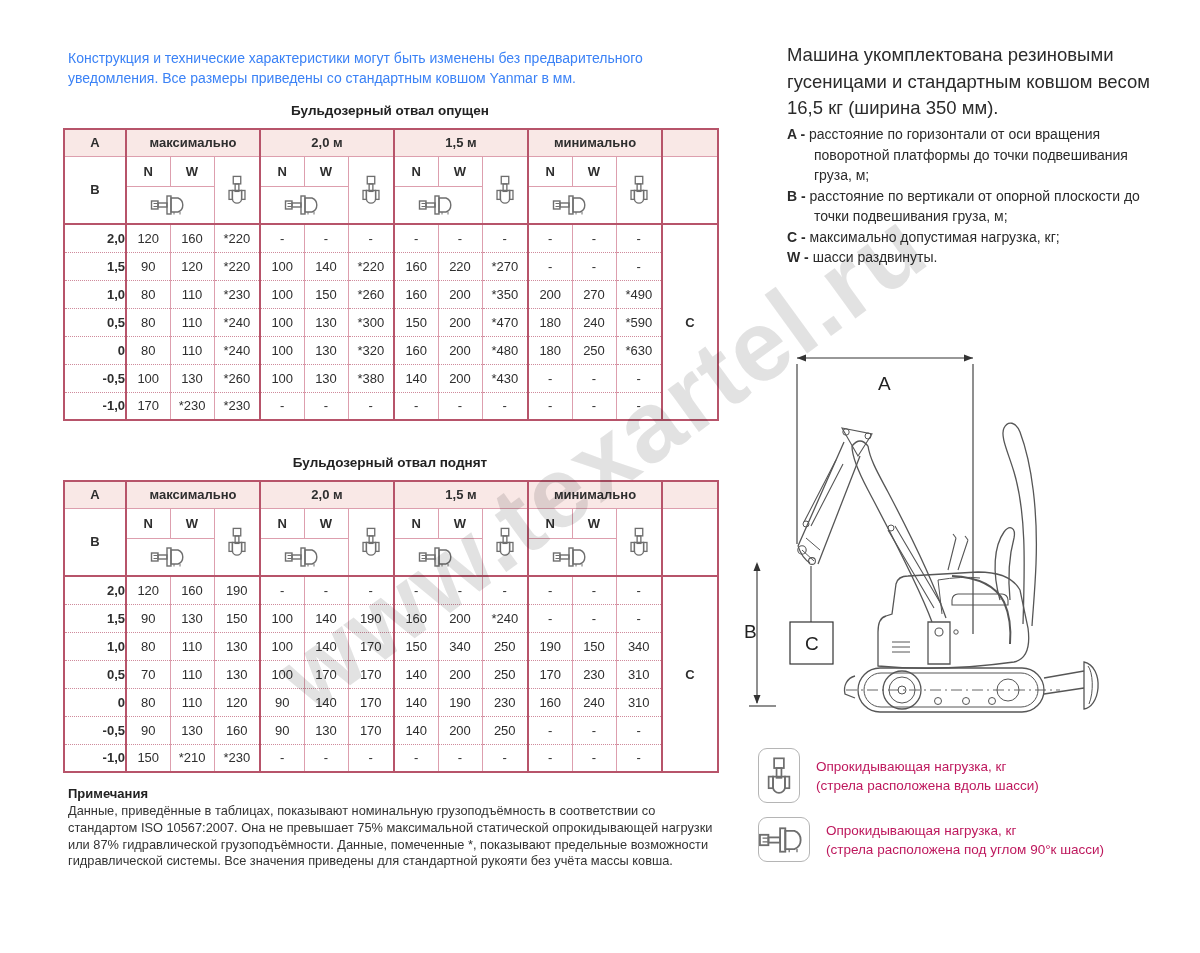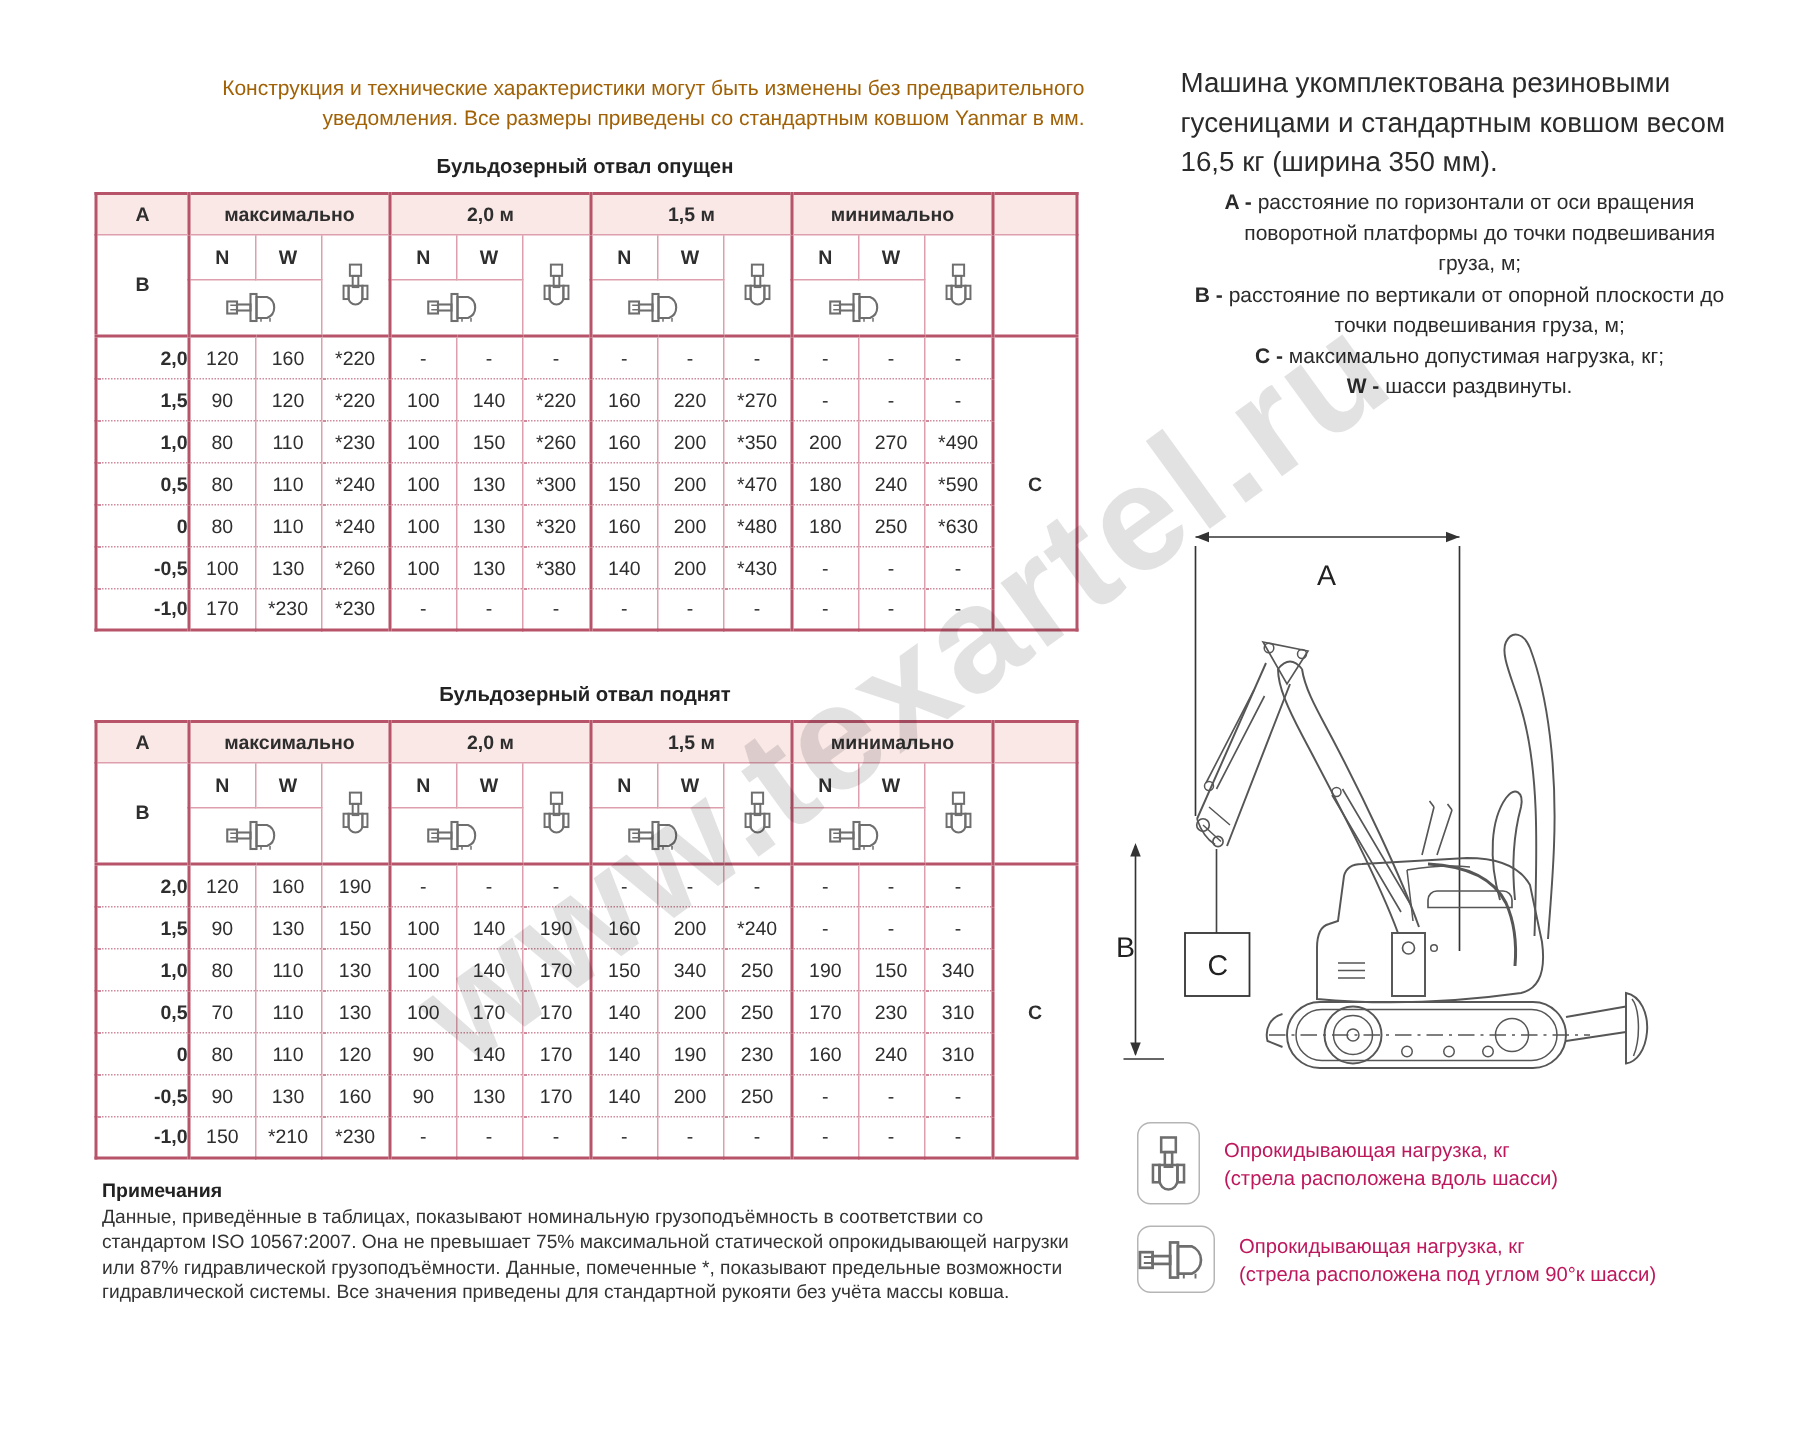--- a/index.html
+++ b/index.html
@@ -11,21 +11,21 @@
   }
   *{box-sizing:border-box;margin:0;padding:0;}
   html,body{background:#fff;}
   body{
     width:1200px;height:953px;position:relative;overflow:hidden;
     font-family:"Liberation Sans","DejaVu Sans",sans-serif;color:var(--txt);
   }
   .abs{position:absolute;}
 
   
-  .intro{left:68px;top:48px;width:655px;font-size:14px;line-height:20px;color:#a16207;text-align:right;}
+  .intro{left:68px;top:48px;width:655px;font-size:14px;line-height:20px;color:#3b82f6;}
   .tbl-title{left:63px;width:654px;text-align:center;font-size:13.5px;font-weight:bold;color:#222;}
   .t1-title{top:103px;}
   .t2-title{top:455px;}
 
   
   table.spec{
     position:absolute;left:63px;border-collapse:collapse;table-layout:fixed;
     border:2px solid var(--strong);font-size:13px;color:#2e2e2e;background:transparent;
   }
   #table-0{top:128px;}
@@ -49,21 +49,21 @@
   .spec .icon-cell svg{display:inline-block;vertical-align:middle;}
 
   
   .notes{left:68px;top:786px;width:650px;}
   .notes-title{font-size:13px;font-weight:bold;margin-bottom:2px;color:#222;}
   .notes-body{font-size:12.8px;line-height:16.8px;color:#333;}
 
   
   .right-intro{left:787px;top:42px;width:372px;font-size:18.5px;line-height:26.5px;color:#2b2b2b;}
   .defs{left:787px;top:124px;width:372px;font-size:14px;line-height:20.5px;color:#2b2b2b;}
-  .def-item{padding-left:27px;text-indent:-27px;text-align:center;}
+  .def-item{padding-left:27px;text-indent:-27px;}
   .def-key{font-weight:bold;}
 
   
   .diagram{left:742px;top:332px;width:424px;height:414px;}
   .diagram svg{width:424px;height:414px;}
   .dim-label{font-size:19px;fill:#222;font-family:"Liberation Sans","DejaVu Sans",sans-serif;}
 
   
   .legend-row{position:absolute;left:758px;display:flex;align-items:center;gap:16px;}
   .legend-row-1{top:748px;}

